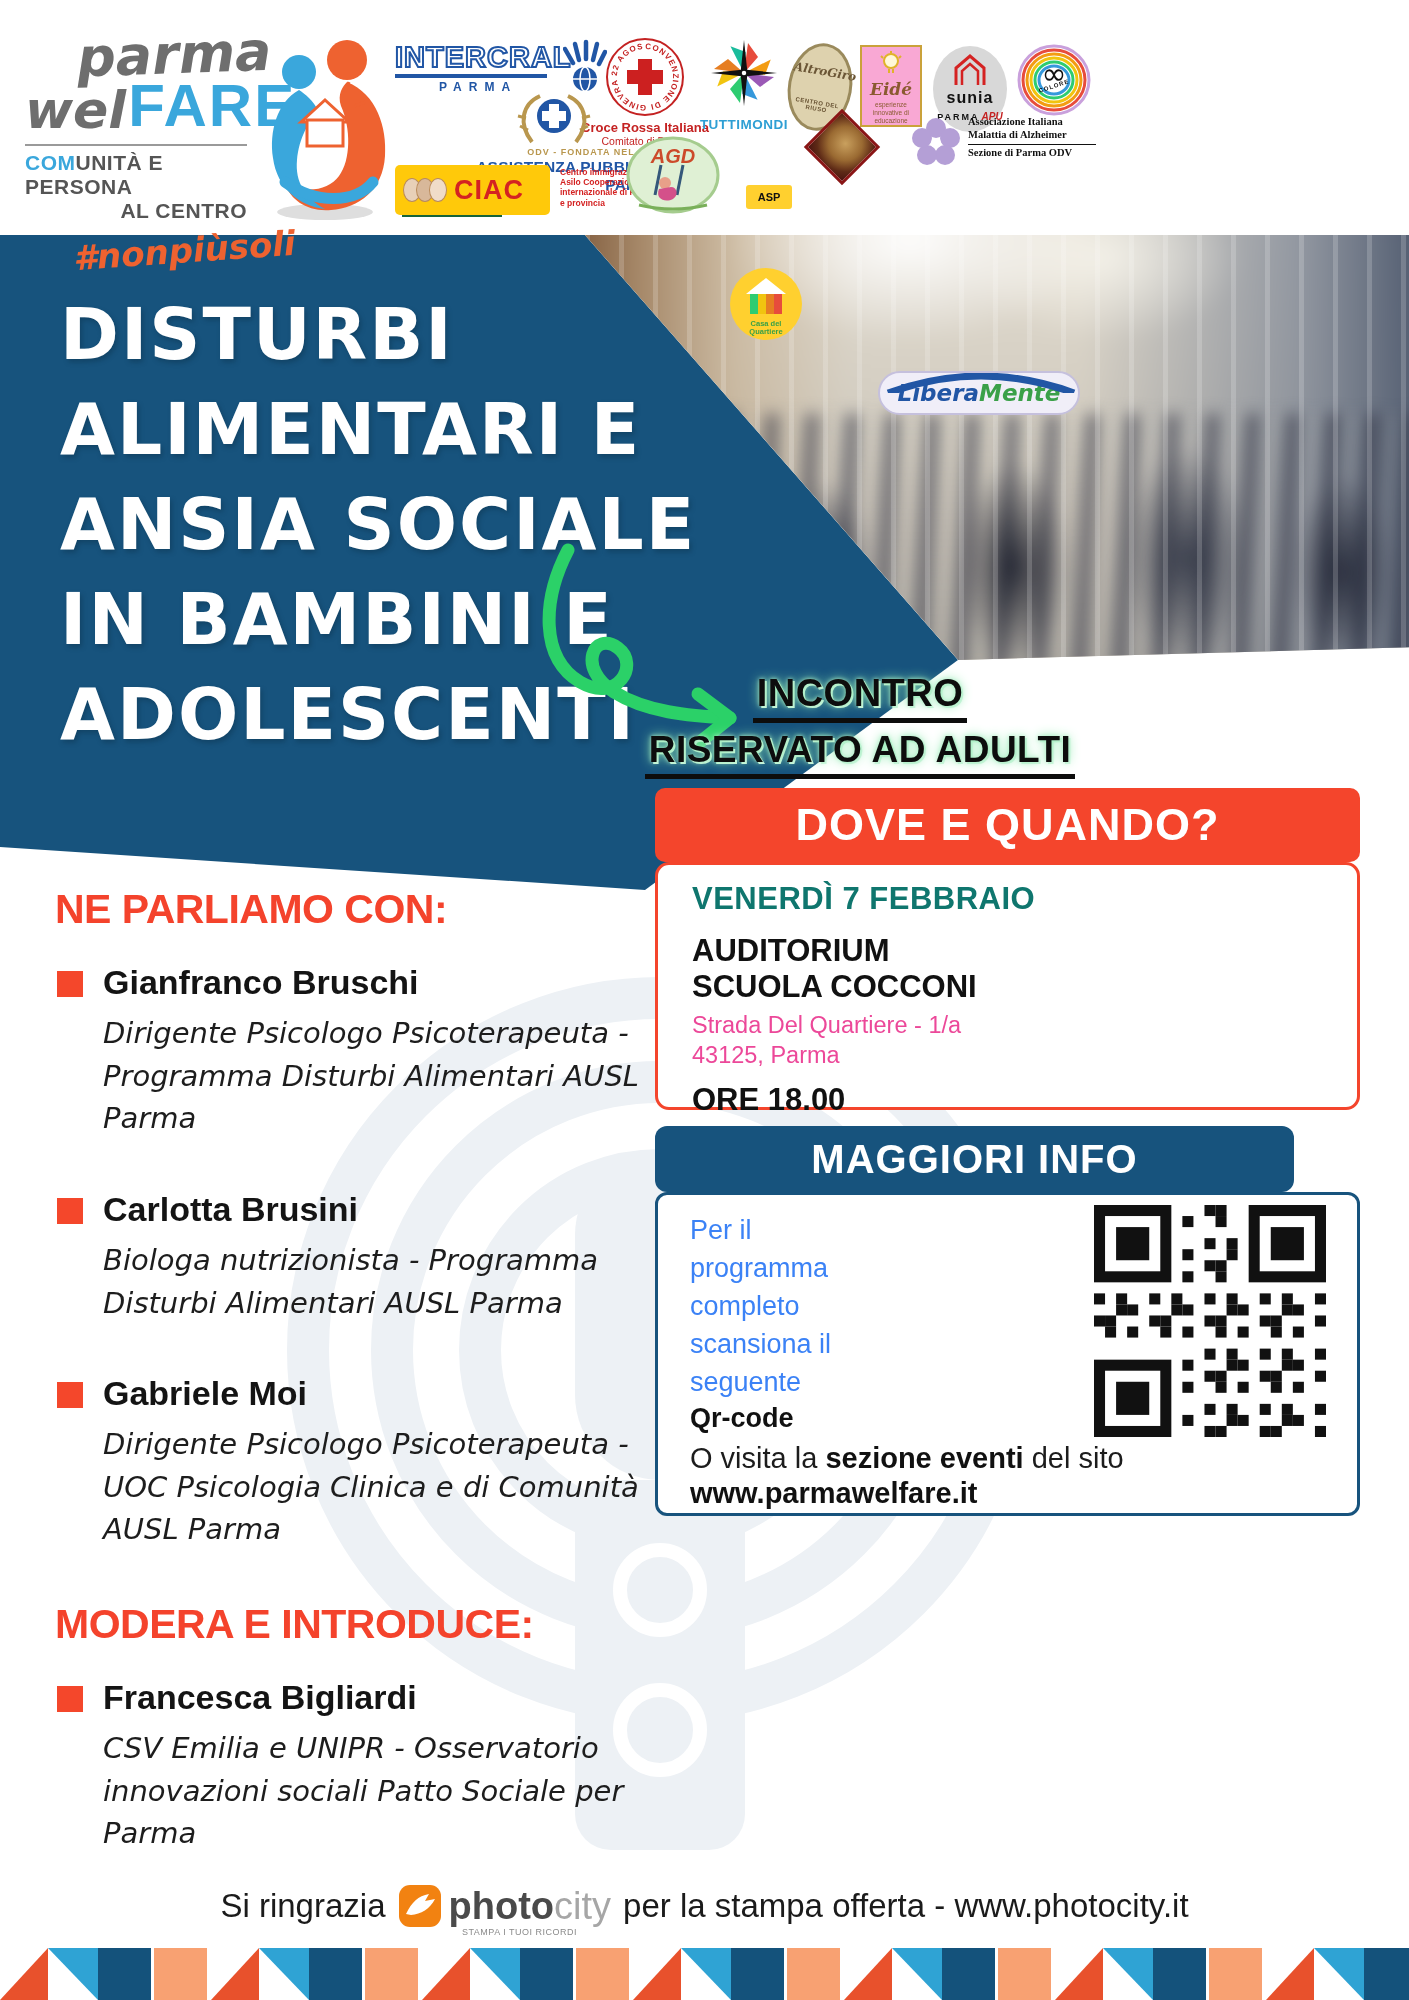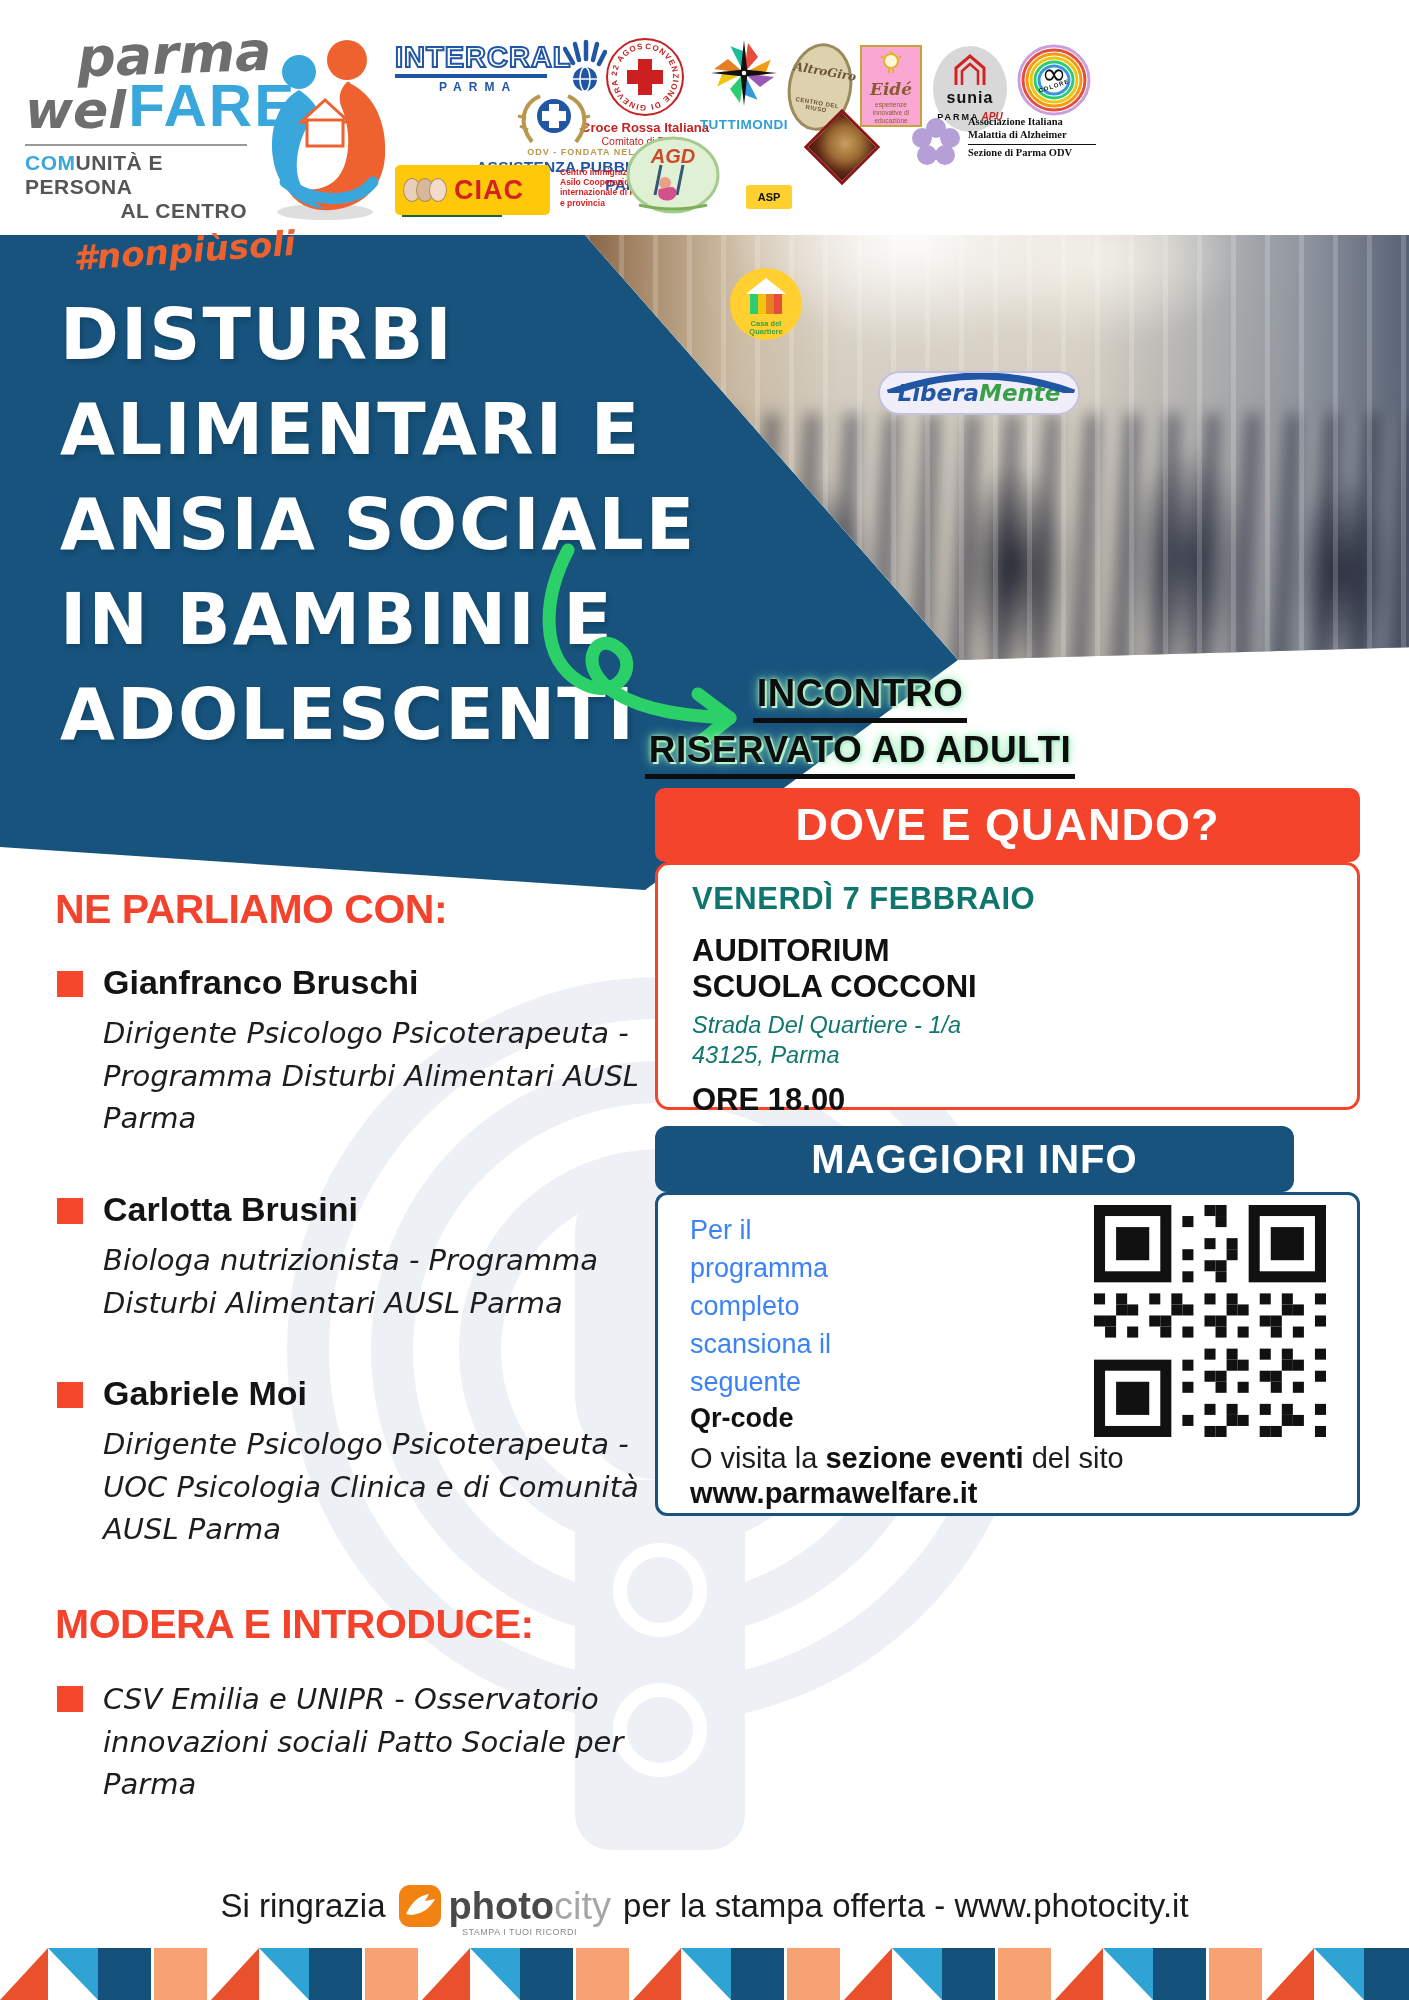--- a/index.html
+++ b/index.html
@@ -109,21 +109,21 @@
   .entry .ename{font-size:34px;font-weight:800;color:#141414;margin-bottom:10px;}
   .entry .erole{font-family:"DejaVu Sans",sans-serif;font-style:italic;font-size:29px;line-height:1.47;color:#1d1d1d;max-width:545px;}
   .heading2{margin-top:44px;}
 
   
   .red-header{position:absolute;left:655px;top:788px;width:705px;height:74px;background:#f4452c;border-radius:10px;display:flex;align-items:center;justify-content:center;z-index:2;}
   .red-header .tx{color:#fff;font-size:45px;font-weight:900;letter-spacing:1px;}
   .details-box{position:absolute;left:655px;top:862px;width:705px;height:248px;background:#fff;border:3px solid #f4452c;border-radius:14px;box-sizing:border-box;padding:16px 0 0 34px;z-index:2;}
   .details-box .date{font-size:31px;font-weight:800;color:#0f766e;letter-spacing:.5px;margin-bottom:16px;}
   .details-box .venue{font-size:31px;font-weight:800;color:#111;line-height:1.16;}
-  .details-box .addr{font-size:23.5px;color:#0f766e;line-height:1.28;margin-top:5px;font-style:italic;}
+  .details-box .addr{font-size:23.5px;color:#ec4899;line-height:1.28;margin-top:5px;}
   .details-box .time{font-size:31px;font-weight:800;color:#111;margin-top:12px;}
   .blue-header{position:absolute;left:655px;top:1126px;width:639px;height:66px;background:#17537d;border-radius:12px;display:flex;align-items:center;justify-content:center;z-index:2;}
   .blue-header .tx{color:#fff;font-size:40px;font-weight:900;letter-spacing:1px;}
   .info-box{position:absolute;left:655px;top:1192px;width:705px;height:324px;background:#fff;border:3px solid #17537d;border-radius:12px;box-sizing:border-box;z-index:2;}
   .info-caption{position:absolute;left:32px;top:16px;width:205px;font-size:27px;line-height:38px;color:#3b82f6;}
   .info-caption-bold{position:absolute;left:32px;top:208px;font-size:27px;font-weight:800;color:#111;}
   .qr{position:absolute;left:436px;top:10px;}
   .visit{position:absolute;left:32px;top:246px;width:460px;font-size:29px;line-height:35px;color:#1c1c1c;}
   .visit b{font-weight:800;color:#111;}
 
@@ -415,20 +415,21 @@
         <div class="ename">Gabriele Moi</div>
         <div class="erole">Dirigente Psicologo Psicoterapeuta - UOC Psicologia Clinica e di Comunità AUSL Parma</div>
       </div>
     </div>
 
     <div class="section-heading heading2">MODERA E INTRODUCE:</div>
 
     <div class="entry">
       <div class="bullet"></div>
       <div class="etext">
+        <div class="ename">Francesca Bigliardi</div>
         <div class="erole">CSV Emilia e UNIPR - Osservatorio innovazioni sociali Patto Sociale per Parma</div>
       </div>
     </div>
   </div>
 
   <div class="red-header">
     <span class="tx">DOVE E QUANDO?</span>
   </div>
 
   <div class="details-box">

